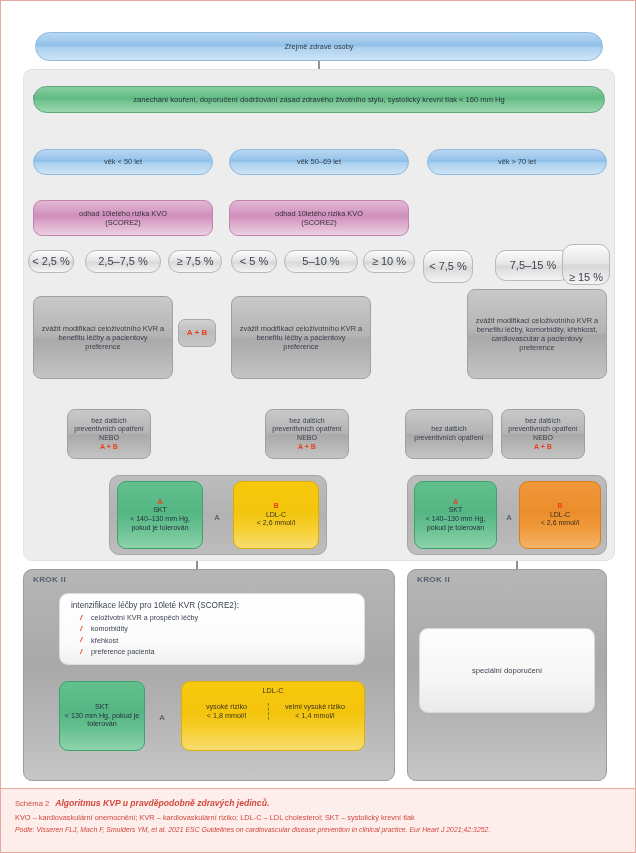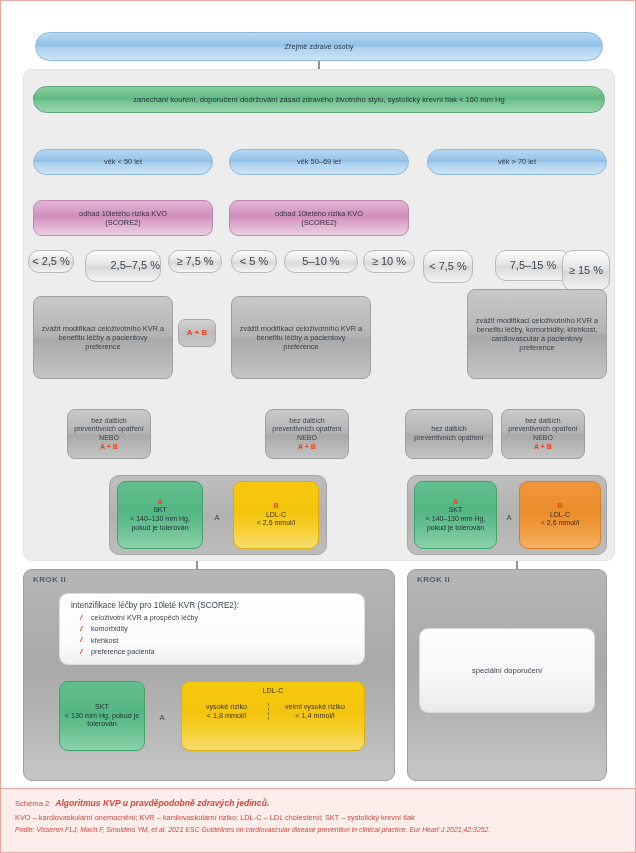--- a/index.html
+++ b/index.html
@@ -278,21 +278,21 @@
     <span>(SCORE2)</span>
   </div>
   <div class="node magenta" style="left:228px; top:199px; width:180px; height:36px; flex-direction:column;">
     <span>odhad 10letého rizika KVO</span>
     <span>(SCORE2)</span>
   </div>
 
   <div class="node pill" style="left:27px; top:249px; width:46px; height:23px;">
     <span>&lt; 2,5 %</span>
     </div>
-  <div class="node pill" style="left:84px; top:249px; width:76px; height:32px;text-align:right;">
+  <div class="node pill" style="left:84px; top:249px; width:76px; height:23px;">
     <span>2,5–7,5 %</span>
     </div>
   <div class="node pill" style="left:167px; top:249px; width:54px; height:23px;">
     <span>≥ 7,5 %</span>
     </div>
 
   <div class="node pill" style="left:230px; top:249px; width:46px; height:23px;">
     <span>&lt; 5 %</span>
     </div>
   <div class="node pill" style="left:283px; top:249px; width:74px; height:23px;">
@@ -301,21 +301,21 @@
   <div class="node pill" style="left:362px; top:249px; width:52px; height:23px;">
     <span>≥ 10 %</span>
     </div>
 
   <div class="node pill" style="left:422px; top:249px; width:50px; height:33px;">
     <span>&lt; 7,5 %</span>
     </div>
   <div class="node pill" style="left:494px; top:249px; width:76px; height:31px;">
     <span>7,5–15 %</span>
     </div>
-  <div class="node pill" style="left:561px; top:249px; width:48px; height:41px;">
+  <div class="node pill" style="left:561px; top:243px; width:48px; height:41px;align-items:flex-end;">
     <span>≥ 15 %</span>
     </div>
 
   <div class="node gray" style="left:32px; top:295px; width:140px; height:83px; padding:0 7px;">
     <span>zvážit modifikaci celoživotního KVR a benefitu léčby a pacientovy preference</span>
   </div>
   <div class="node gray-light" style="left:177px; top:318px; width:38px; height:28px;">
     <span class="tag-ab">A + B</span>
   </div>
   <div class="node gray" style="left:230px; top:295px; width:140px; height:83px; padding:0 7px;">

